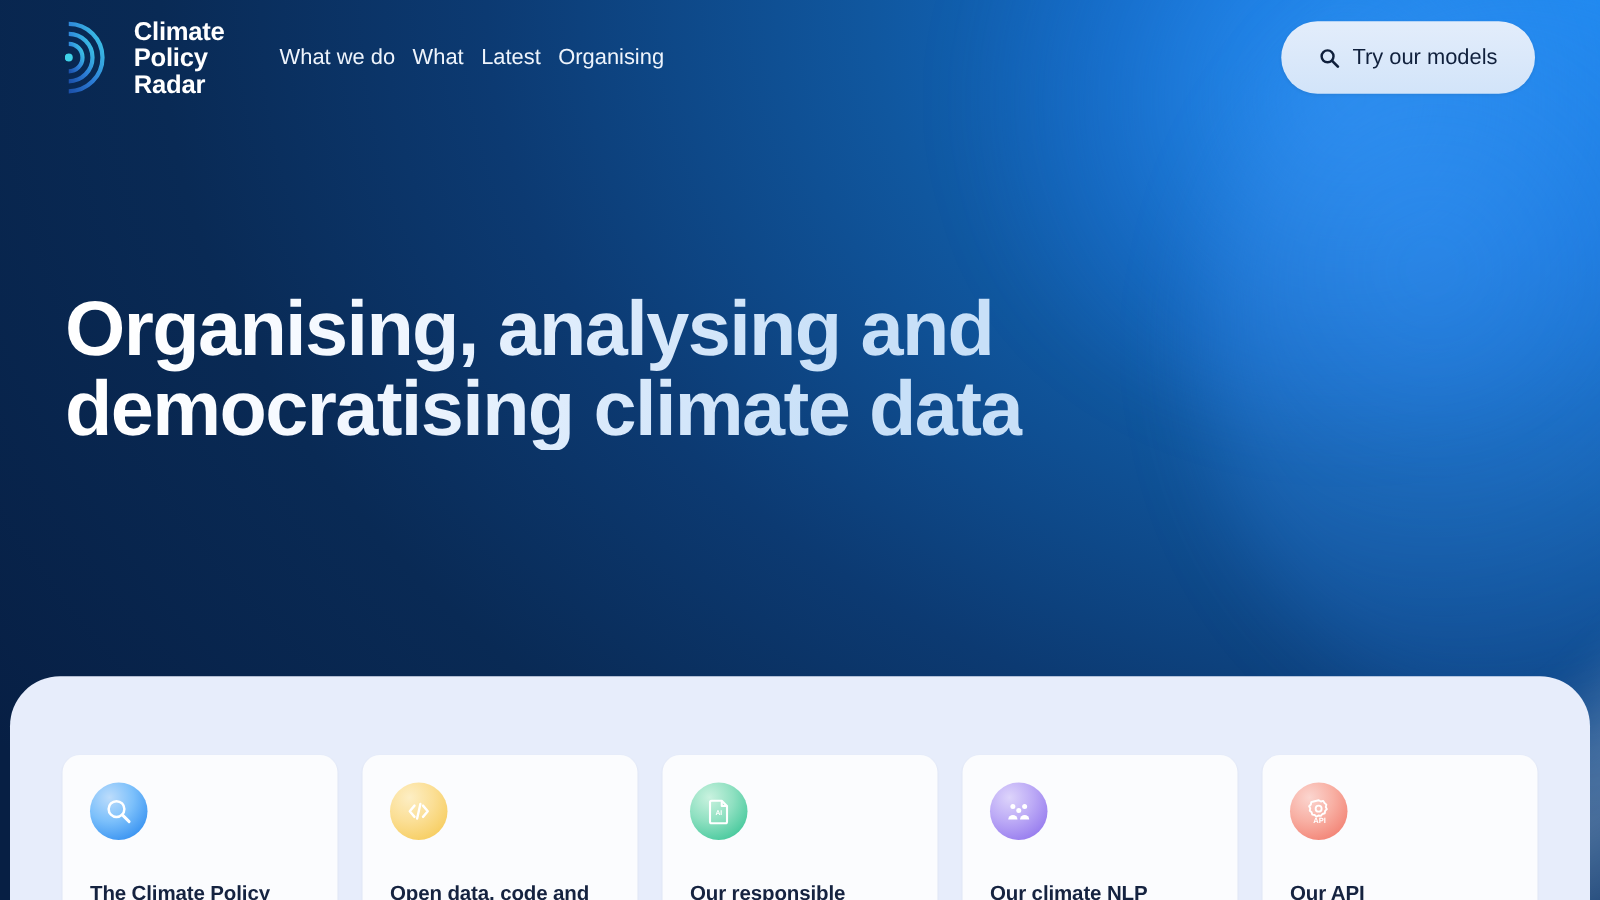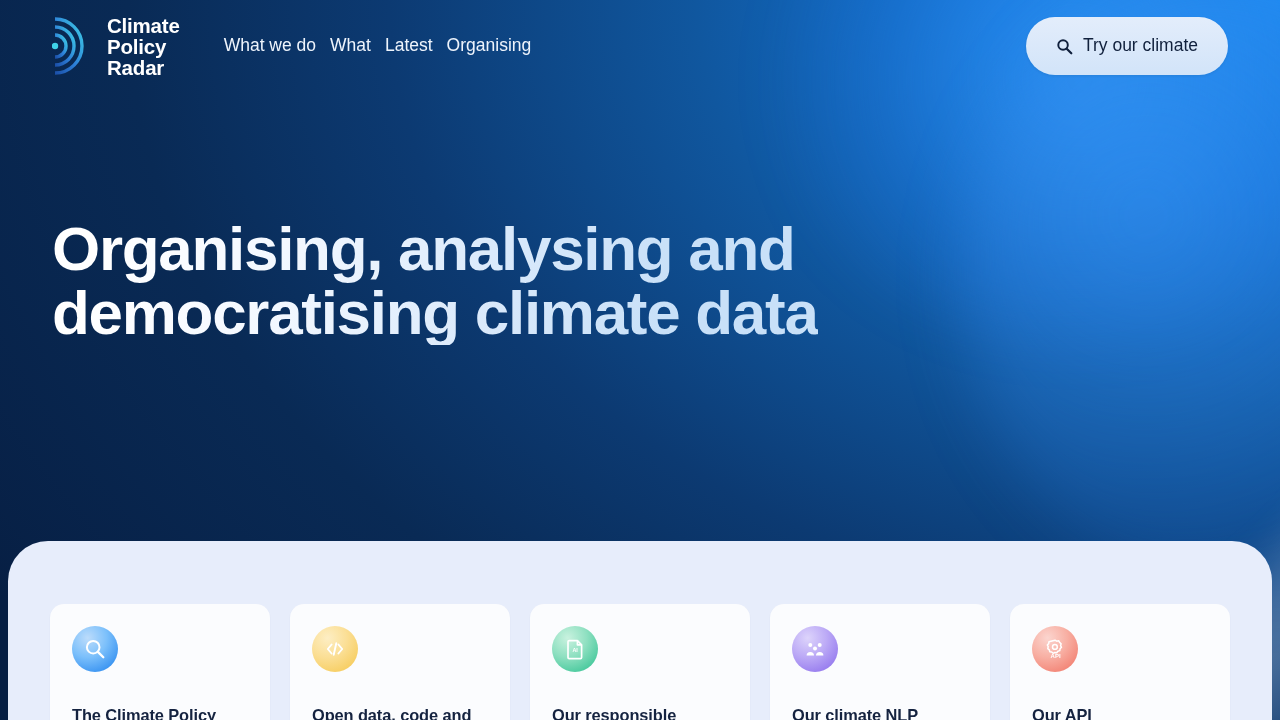--- a/index.html
+++ b/index.html
@@ -127,21 +127,21 @@
     font-size: 17.5px;
     line-height: 1;
     white-space: nowrap;
   }
   .search-glyph { width: 17px; height: 17px; display: block; flex: none; }
 
   
   .headline {
     position: absolute;
     left: 52px;
-    top: 217px;
+    top: 232px;
     z-index: 10;
     font-size: 62px;
     line-height: 64px;
     font-weight: 700;
     letter-spacing: -1.3px;
     max-width: 860px;
     background: linear-gradient(102deg, #ffffff 6%, #f3f8ff 30%, #d9e9fb 58%, #c8e0f8 80%);
     -webkit-background-clip: text;
     background-clip: text;
     color: transparent;
@@ -245,21 +245,21 @@
       <span class="nav-item">What</span>
       <span class="nav-item">Latest</span>
       <span class="nav-item">Organising</span>
     </nav>
 
     <button class="search-btn">
       <svg class="search-glyph" viewBox="0 0 20 20">
         <circle cx="8.3" cy="8.3" r="5.6" fill="none" stroke="#10203c" stroke-width="2.3"></circle>
         <line x1="12.6" y1="12.6" x2="18" y2="18" stroke="#10203c" stroke-width="2.6" stroke-linecap="round"></line>
       </svg>
-      <span class="search-btn-label">Try our climate</span>
+      <span class="search-btn-label">Try our models</span>
     </button>
   </div>
 
   <h1 class="headline">
     <span class="l1">Organising, analysing and</span>
     <span class="l2">democratising climate data</span>
   </h1>
 
   <div class="panel">
     <div class="cards">

